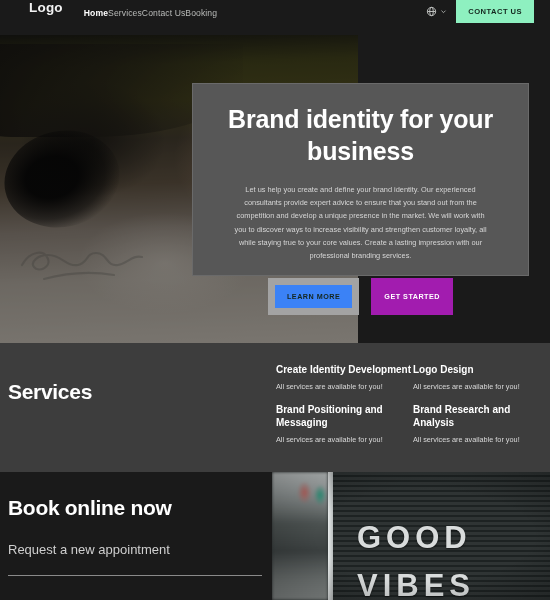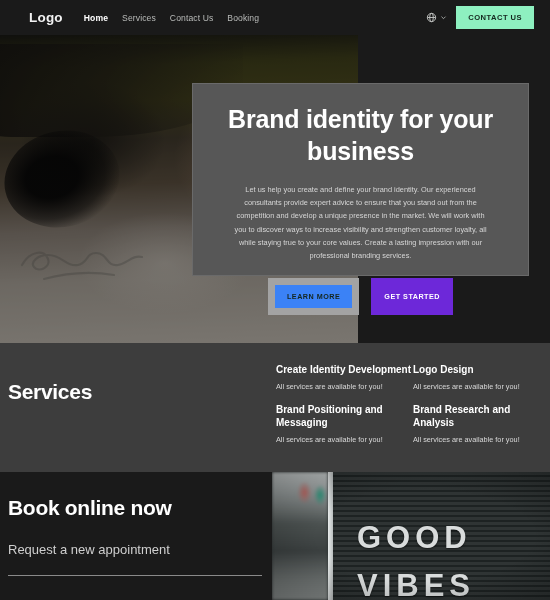--- a/index.html
+++ b/index.html
@@ -8,27 +8,27 @@
     background: #1a1a1a;
     font-family: "Liberation Sans", sans-serif;
     overflow: hidden;
   }
   .page { position: relative; width: 550px; height: 600px; background: #1a1a1a; }
 
   
   .navbar {
     position: absolute; top: 0; left: 0; width: 550px; height: 35px;
     background: #1a1a1a;
-    display: flex; align-items: center;
+    display: flex; align-items: flex-start;
   }
   .logo {
     margin-left: 29px; color: #f2f2f2;
     font-size: 13.5px; font-weight: 600; letter-spacing: .2px;
   }
-  .navlinks { display: flex; align-items: center; gap: 14px; margin-left: 21px; }
+  .navlinks { display: flex; align-items: center; margin-left: 21px; margin-top: 8px; }
   .navlink { font-size: 8.6px; color: #b9bbb9; letter-spacing: .1px; cursor: pointer; white-space: nowrap; }
   .navlink.active { color: #ffffff; font-weight: 700; }
   .nav-right { margin-left: auto; display: flex; align-items: center; gap: 9px; margin-right: 16px; }
   .globe-wrap { display: flex; align-items: center; gap: 3px; cursor: pointer; }
   .globe-ic { width: 11px; height: 11px; display: block; }
   .chev { width: 7px; height: 7px; display: block; }
   .btn-contact {
     background: #8ef0c0; color: #14261e;
     font-size: 7.6px; font-weight: 700; letter-spacing: .45px;
     padding: 7px 12px; border: none; cursor: pointer; white-space: nowrap;
@@ -74,21 +74,21 @@
     color: #d6d6d6; font-size: 7.4px; line-height: 1.78;
     margin-top: 16px; padding: 0 13px;
   }
   .hero-btns { display: flex; justify-content: center; gap: 12px; margin-top: 16px; }
   .btn-learn {
     background: #3b82f6; color: #14261e; border: 7px solid #a3a3a3;
     font-size: 7.2px; font-weight: 700; letter-spacing: .5px;
     padding: 7px 12px; cursor: pointer; white-space: nowrap;
   }
   .btn-start {
-    background: #6d28d9; color: #ffffff; border: none;
+    background: #a21caf; color: #ffffff; border: none;
     font-size: 7.2px; font-weight: 700; letter-spacing: .5px;
     padding: 8px 13px; cursor: pointer; white-space: nowrap;
   }
 
   
   .services {
     position: absolute; top: 343px; left: 0; width: 550px; height: 129px;
     background: #3d3d3d; padding: 20px 0 0;
   }
   .services-inner { display: flex; padding: 0 10px 0 8px; }

